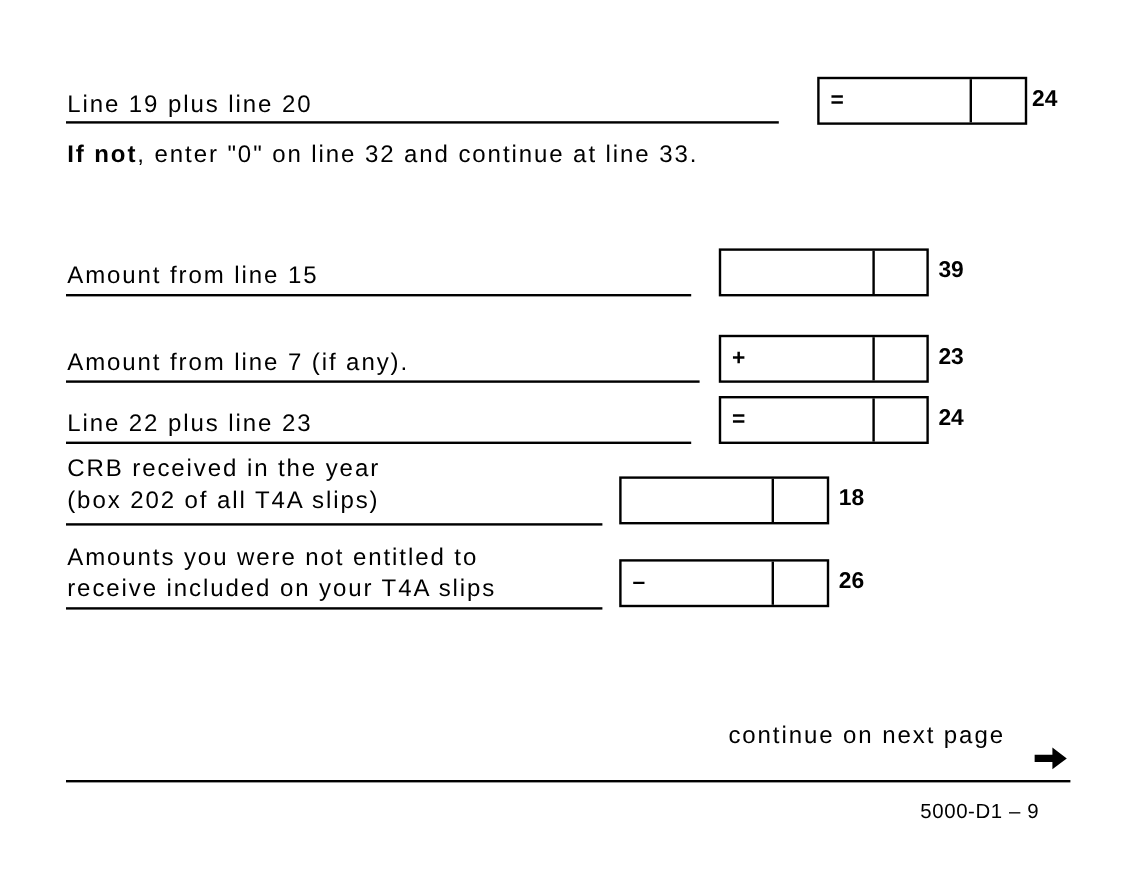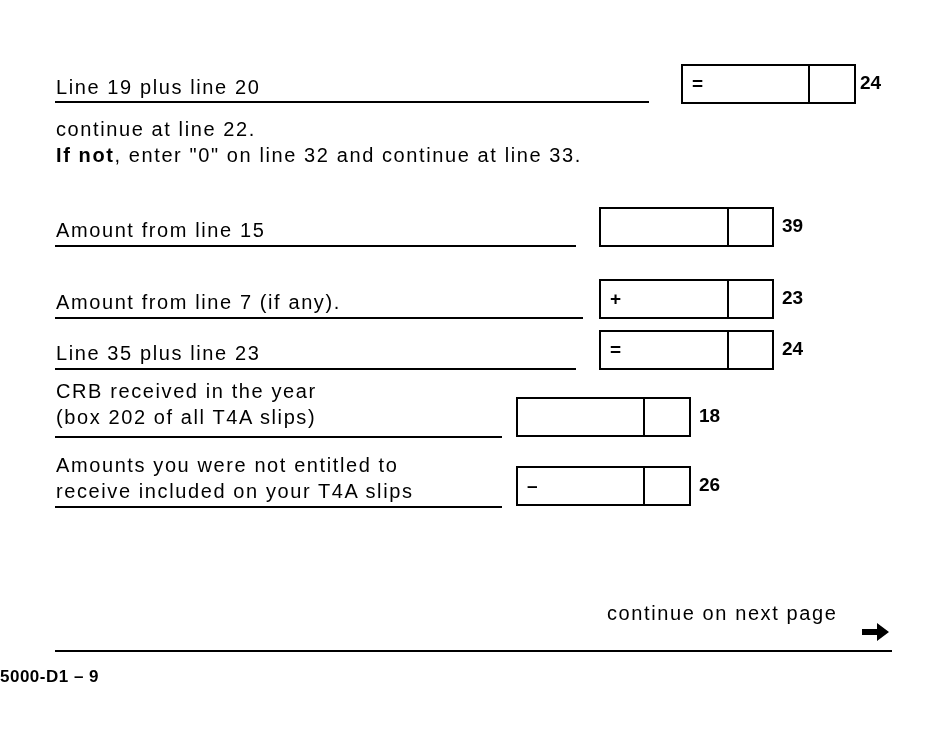--- a/index.html
+++ b/index.html
@@ -20,41 +20,40 @@
 
 <div class="abs label" style="left:56px;top:74px;">Line 19 plus line 20</div>
 <div class="rule" style="left:55px;top:101px;width:594px;"></div>
 <div class="box" style="left:681px;top:64px;width:175px;height:40px;">
   <span class="sign">=</span>
   <div class="cents" style="width:44px;"></div>
 </div>
 <div class="linenum" style="left:860px;top:73px;">24</div>
 
 <div class="abs para" style="left:56px;top:116px;">
-  <div>continue at line 22.</div>
   <div><b>If not</b><span>, enter "0" on line 32 and continue at line 33.</span></div>
 </div>
 
 <div class="abs label" style="left:56px;top:217px;">Amount from line 15</div>
 <div class="rule" style="left:55px;top:245px;width:521px;"></div>
 <div class="box" style="left:599px;top:207px;width:175px;height:40px;">
   <span class="sign"></span>
   <div class="cents" style="width:43px;"></div>
 </div>
 <div class="linenum" style="left:782px;top:216px;">39</div>
 
 <div class="abs label" style="left:56px;top:289px;">Amount from line 7 (if any).</div>
 <div class="rule" style="left:55px;top:317px;width:528px;"></div>
 <div class="box" style="left:599px;top:279px;width:175px;height:40px;">
   <span class="sign">+</span>
   <div class="cents" style="width:43px;"></div>
 </div>
 <div class="linenum" style="left:782px;top:288px;">23</div>
 
-<div class="abs label" style="left:56px;top:340px;">Line 35 plus line 23</div>
+<div class="abs label" style="left:56px;top:340px;">Line 22 plus line 23</div>
 <div class="rule" style="left:55px;top:368px;width:521px;"></div>
 <div class="box" style="left:599px;top:330px;width:175px;height:40px;">
   <span class="sign">=</span>
   <div class="cents" style="width:43px;"></div>
 </div>
 <div class="linenum" style="left:782px;top:339px;">24</div>
 
 <div class="abs label" style="left:56px;top:378px;">CRB received in the year</div>
 <div class="abs label" style="left:56px;top:404px;">(box 202 of all T4A slips)</div>
 <div class="rule" style="left:55px;top:436px;width:447px;"></div>
@@ -73,13 +72,13 @@
 </div>
 <div class="linenum" style="left:699px;top:475px;">26</div>
 
 <div class="abs label" style="left:607px;top:600px;">
   <span>continue on next page</span>
 </div>
 <svg class="abs" style="left:862px;top:621px;" width="28" height="22" viewBox="0 0 28 22">
   <path d="M0 8 H15 V2 L27 11 L15 20 V14 H0 Z" fill="#000"></path>
 </svg>
 <div class="rule" style="left:55px;top:650px;width:837px;"></div>
-<div class="abs" style="left:0;top:667px;width:866px;text-align:left;font-size:17px;letter-spacing:0.5px;font-weight:bold;">5000-D1 – 9</div>
+<div class="abs" style="left:0;top:667px;width:866px;text-align:right;font-size:17px;letter-spacing:0.5px;">5000-D1 – 9</div>
 
 </body></html>

